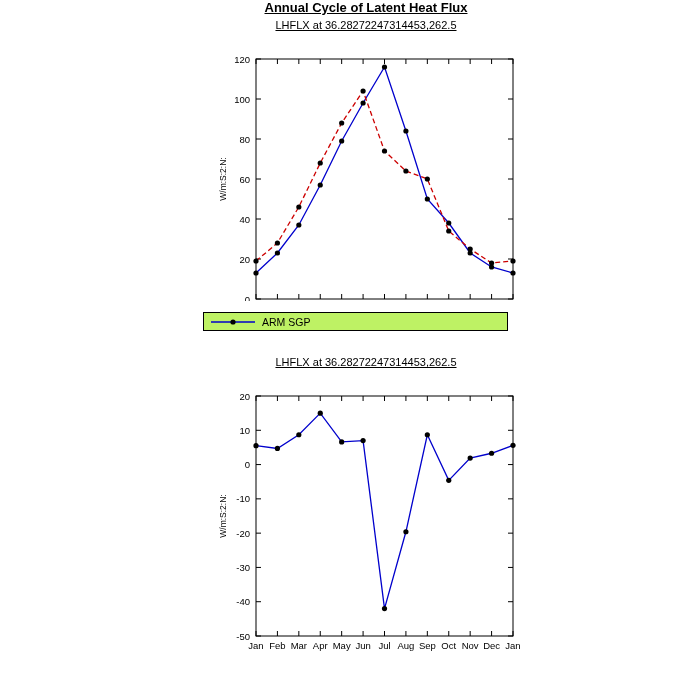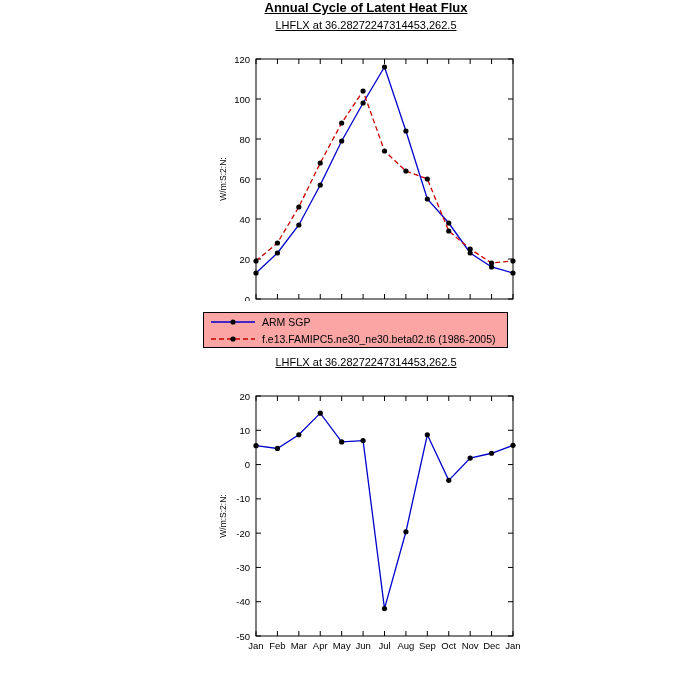--- a/index.html
+++ b/index.html
@@ -2,21 +2,21 @@
 <html><head>
 <meta charset="utf-8">
 <style>
   html,body{margin:0;padding:0;}
   body{width:700px;height:700px;background:#ffffff;font-family:"Liberation Sans",sans-serif;color:#000;position:relative;overflow:hidden;}
   .panel{position:absolute;left:16px;width:700px;text-decoration:underline;}
   .title{text-align:center;font-weight:bold;font-size:13px;}
   .subtitle{text-align:center;font-size:11px;}
   .plotwrap{position:relative;}
   svg{display:block;}
-  .legend-box{position:absolute;border:1px solid #000;background:#fca5a5;font-size:10.5px;}
+  .legend-box{position:absolute;border:1px solid #000;background:#bef264;font-size:10.5px;}
   .legend-row{display:flex;align-items:center;height:17px;padding:0 6px;}
   .legend-sample{width:46px;height:12px;margin-right:6px;flex:0 0 46px;}
   .legend-label{white-space:nowrap;}
 </style>
 </head>
 <body>
 
 <div class="panel" style="top:0;">
   <div class="title">Annual Cycle of Latent Heat Flux</div>
   <div class="subtitle" style="margin-top:4px;">LHFLX at 36.28272247314453,262.5</div>
@@ -117,27 +117,20 @@
 </div>
 
 <div class="legend-box" style="left:203px;top:312px;width:303px;">
   <div class="legend-row">
     <svg class="legend-sample" viewBox="0 0 46 12">
       <line x1="1" y1="6" x2="45" y2="6" stroke="#0000cc" stroke-width="1.4"></line>
       <circle cx="23" cy="6" r="2.6" fill="#000"></circle>
     </svg>
     <span class="legend-label">ARM SGP</span>
   </div>
-  <div class="legend-row">
-    <svg class="legend-sample" viewBox="0 0 46 12">
-      <line x1="1" y1="6" x2="45" y2="6" stroke="#cc0000" stroke-width="1.4" stroke-dasharray="5,3"></line>
-      <circle cx="23" cy="6" r="2.6" fill="#000"></circle>
-    </svg>
-    <span class="legend-label">f.e13.FAMIPC5.ne30_ne30.beta02.t6 (1986-2005)</span>
-  </div>
 </div>
 
 <div class="panel" style="top:352px;">
   <div class="subtitle" style="margin-top:4px;">LHFLX at 36.28272247314453,262.5</div>
   <div class="plotwrap">
     <svg id="svg2" width="700" height="290">
         <rect x="240" y="28" width="257" height="240" fill="none" stroke="#000" stroke-width="1"></rect>
         <line x1="240" y1="268" x2="245" y2="268" stroke="#000" stroke-width="1"></line>
         <line x1="497" y1="268" x2="492" y2="268" stroke="#000" stroke-width="1"></line>
         <text x="234" y="271.5" text-anchor="end" font-size="9.5" font-family="Liberation Sans, sans-serif" fill="#000">-50</text>

